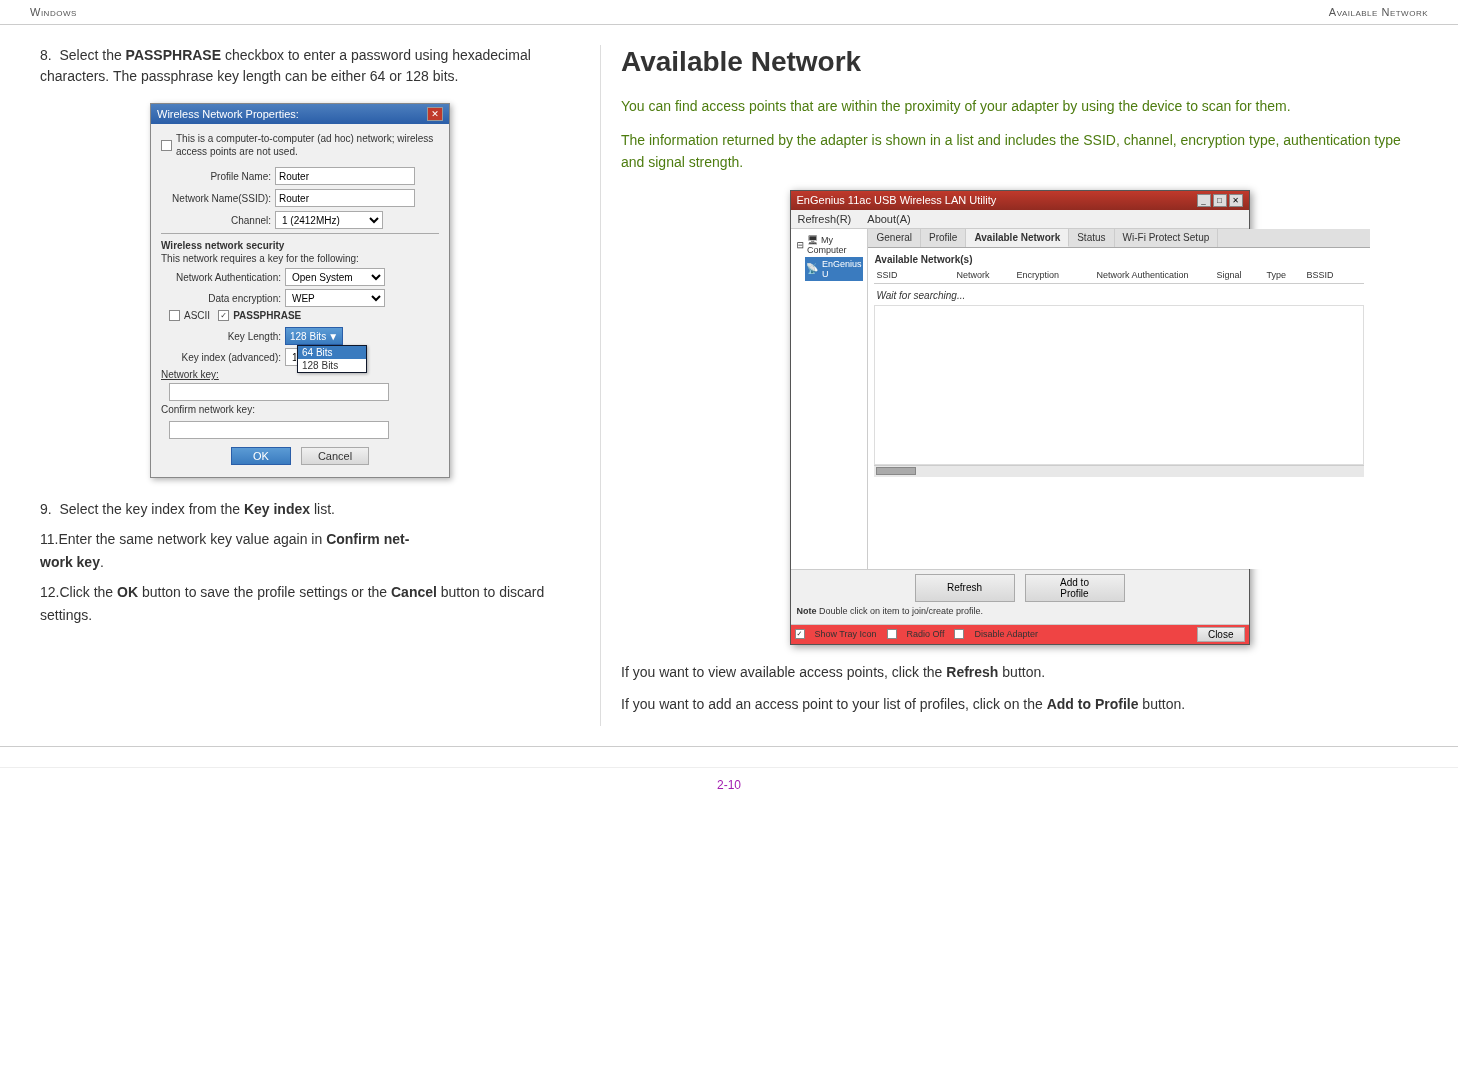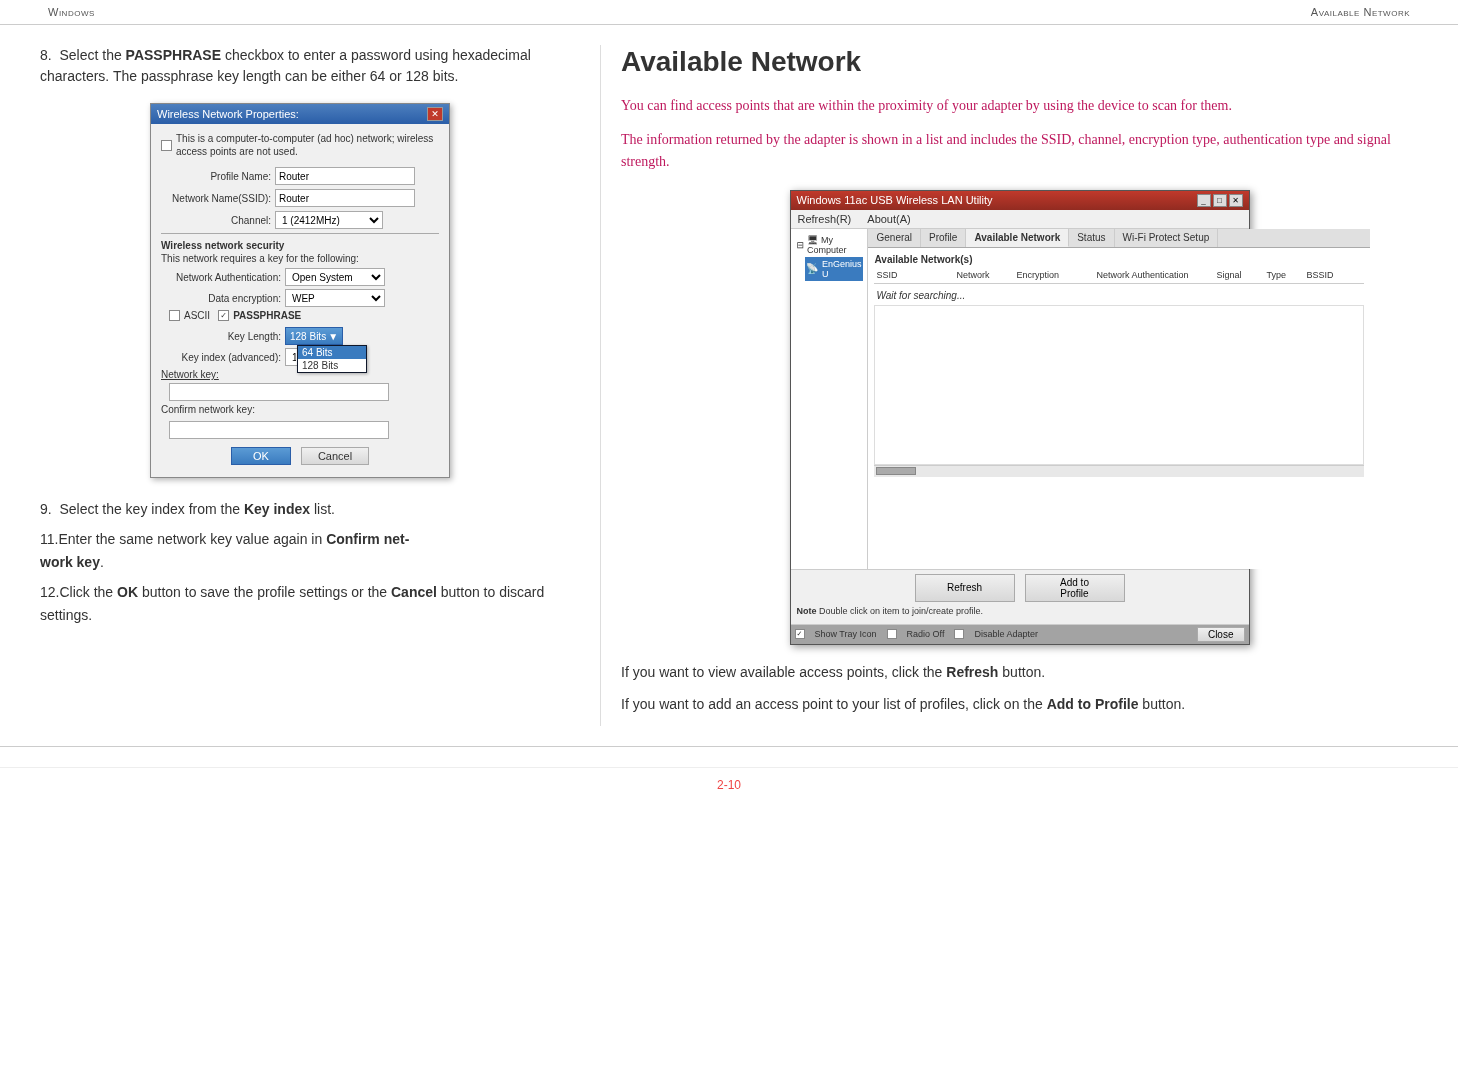--- a/index.html
+++ b/index.html
@@ -8,21 +8,21 @@
       font-size: 14px;
       background: #fff;
       color: #333;
       width: 1458px;
       min-height: 1091px;
     }
 
     .page-header {
       display: flex;
       justify-content: space-between;
-      padding: 6px 48px;
+      padding: 6px 30px;
       font-size: 11px;
       color: #555;
       font-variant: small-caps;
       letter-spacing: 0.5px;
       border-bottom: none;
     }
 
     .page-content {
       display: flex;
       padding: 20px 40px 20px 40px;
@@ -310,23 +310,22 @@
       font-size: 28px;
       font-weight: bold;
       color: #333;
       margin-bottom: 16px;
       line-height: 1.2;
     }
 
     .section-para {
       font-size: 14px;
       line-height: 1.6;
-      color: #be185d;
+      color: #4d7c0f;
       margin-bottom: 12px;
-      font-family: Liberation Serif, serif;
     }
 
     
     .engenius-container {
       display: flex;
       justify-content: center;
       margin: 16px 0;
     }
 
     .engenius-window {
@@ -507,21 +506,21 @@
       color: #333;
       margin-bottom: 4px;
     }
 
     .engenius-bottom-bar {
       display: flex;
       align-items: center;
       gap: 10px;
       font-size: 9px;
       padding: 2px 4px;
-      background: #a3a3a3;
+      background: #ef4444;
       border-top: 1px solid #ccc;
     }
 
     .engenius-checkbox-small {
       width: 10px;
       height: 10px;
       border: 1px solid #888;
       background: white;
       display: inline-flex;
       align-items: center;
@@ -545,21 +544,21 @@
       margin-bottom: 10px;
     }
 
     .after-text strong {
       font-weight: bold;
     }
 
     .page-footer {
       text-align: center;
       font-size: 12px;
-      color: #ef4444;
+      color: #a21caf;
       padding: 10px;
       border-top: 1px solid #eee;
       margin-top: 20px;
     }
 
     .divider-line {
       border: none;
       border-top: 1px solid #ccc;
       margin: 0;
     }
@@ -715,21 +714,21 @@
 
     <h1 class="section-title">Available Network</h1>
 
     <p class="section-para">You can find access points that are within the proximity of your adapter by using the device to scan for them.</p>
     <p class="section-para">The information returned by the adapter is shown in a list and includes the SSID, channel, encryption type, authentication type and signal strength.</p>
 
     <div class="engenius-container">
       <div class="engenius-window">
 
         <div class="engenius-titlebar">
-          <span>Windows 11ac USB Wireless LAN Utility</span>
+          <span>EnGenius 11ac USB Wireless LAN Utility</span>
           <div class="engenius-titlebar-btns">
             <button class="engenius-tb-btn">_</button>
             <button class="engenius-tb-btn">□</button>
             <button class="engenius-tb-btn">✕</button>
           </div>
         </div>
 
         <div class="engenius-menubar">
           <span class="engenius-menu-item">Refresh(R)</span>
           <span class="engenius-menu-item">About(A)</span>

